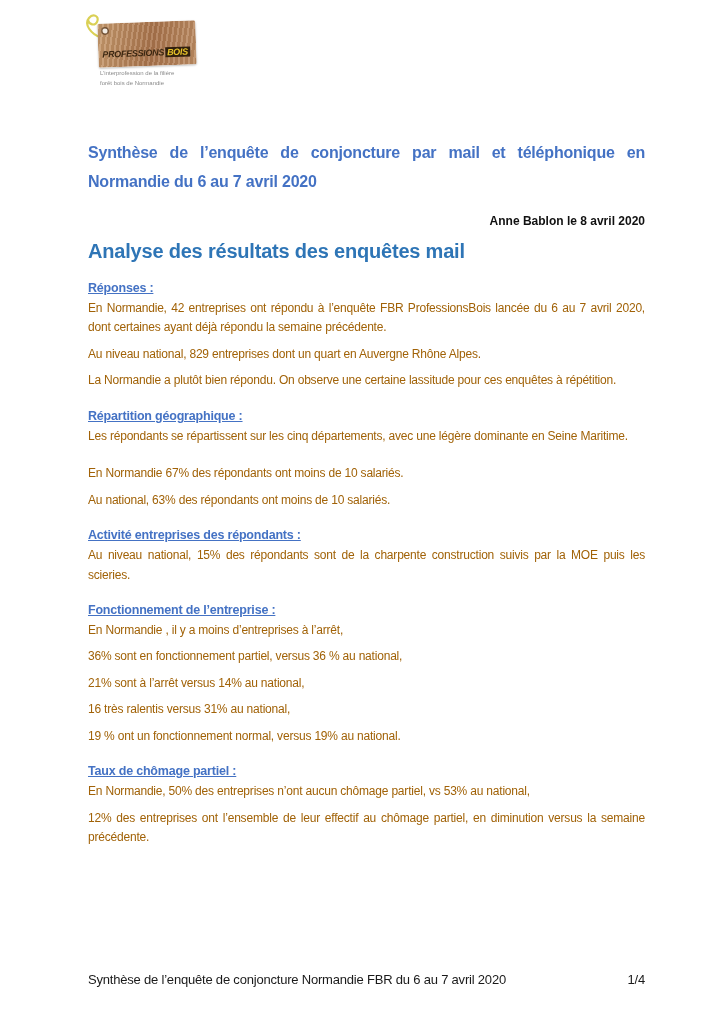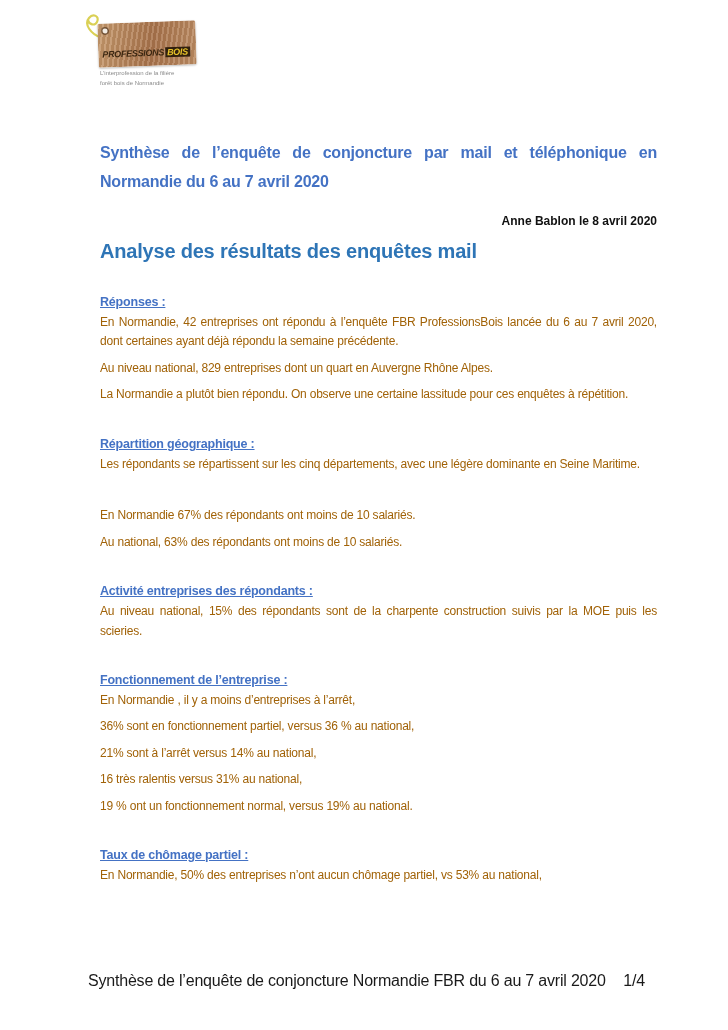--- a/index.html
+++ b/index.html
@@ -41,55 +41,55 @@
   }
   .logo-brand .accent {
     background: #31200e; color: #e7c32a; padding: 0 2px; margin-left: 1px;
   }
   .logo-tagline {
     margin: 3px 0 0 16px;
     font-size: 6px; line-height: 1.6; color: #8b8b8b;
   }
 
   
-  .content { position: absolute; left: 100px; top: 138px; width: 557px; }
+  .content { position: absolute; left: 88px; top: 138px; width: 557px; }
 
   .doc-title {
     color: #4472C4; font-size: 16px; font-weight: 700;
     line-height: 29px; letter-spacing: -0.2px;
   }
   .doc-title .t-line1 { text-align: justify; text-align-last: justify; }
 
   .byline {
     margin-top: 18px; text-align: right;
     font-size: 12px; font-weight: 700; color: #111111;
   }
 
   .subtitle {
     margin: 12px 0 0 0;
     color: #2E75B6; font-size: 20px; font-weight: 700; letter-spacing: -0.2px;
   }
 
-  .sec { margin-top: 32px; }
+  .sec { margin-top: 18px; }
   .sec-heading {
     margin: 0 0 4px 0;
     color: #4472C4; font-size: 12.5px; font-weight: 700;
     text-decoration: underline; letter-spacing: -0.2px;
   }
   .para {
     margin: 0 0 7px 0;
     font-size: 12px; line-height: 1.62; letter-spacing: -0.2px;
     text-align: justify; color: #a16207;
   }
 
   
   .footer {
     position: absolute; left: 88px; top: 972px; width: 557px;
     display: flex; justify-content: space-between; align-items: baseline;
-    font-size: 16px; color: #1a1a1a; letter-spacing: -0.2px;
+    font-size: 13px; color: #1a1a1a; letter-spacing: -0.2px;
   }
 </style>
 </head>
 <body>
 
 <div class="page">
 
   <div class="logo">
     <svg class="logo-string" viewBox="0 0 34 34">
       <path d="M22 28 C 10 24, 4 14, 9 8 C 13 3, 20 6, 17 12 C 15 16, 9 15, 8 10" fill="none" stroke="#d6cb42" stroke-width="2.2" stroke-linecap="round" opacity="0.9"></path>
@@ -138,20 +138,21 @@
           <h3 class="sec-heading">Fonctionnement de l’entreprise :</h3>
           <p class="para">En Normandie , il y a moins d’entreprises à l’arrêt,</p>
           <p class="para">36% sont en fonctionnement partiel, versus 36 % au national,</p>
           <p class="para">21% sont à l’arrêt versus 14% au national,</p>
           <p class="para">16 très ralentis versus 31% au national,</p>
           <p class="para">19 % ont un fonctionnement normal, versus 19% au national.</p>
         </section>
         <section class="sec">
           <h3 class="sec-heading">Taux de chômage partiel :</h3>
           <p class="para">En Normandie, 50% des entreprises n’ont aucun chômage partiel, vs 53% au national,</p>
+          <p class="para">12% des entreprises ont l’ensemble de leur effectif au chômage partiel, en diminution versus la semaine précédente.</p>
         </section>
       </div>
 
   </div>
 
   <div class="footer">
     <span>Synthèse de l’enquête de conjoncture Normandie FBR du 6 au 7 avril 2020</span>
     <span>1/4</span>
   </div>
 

